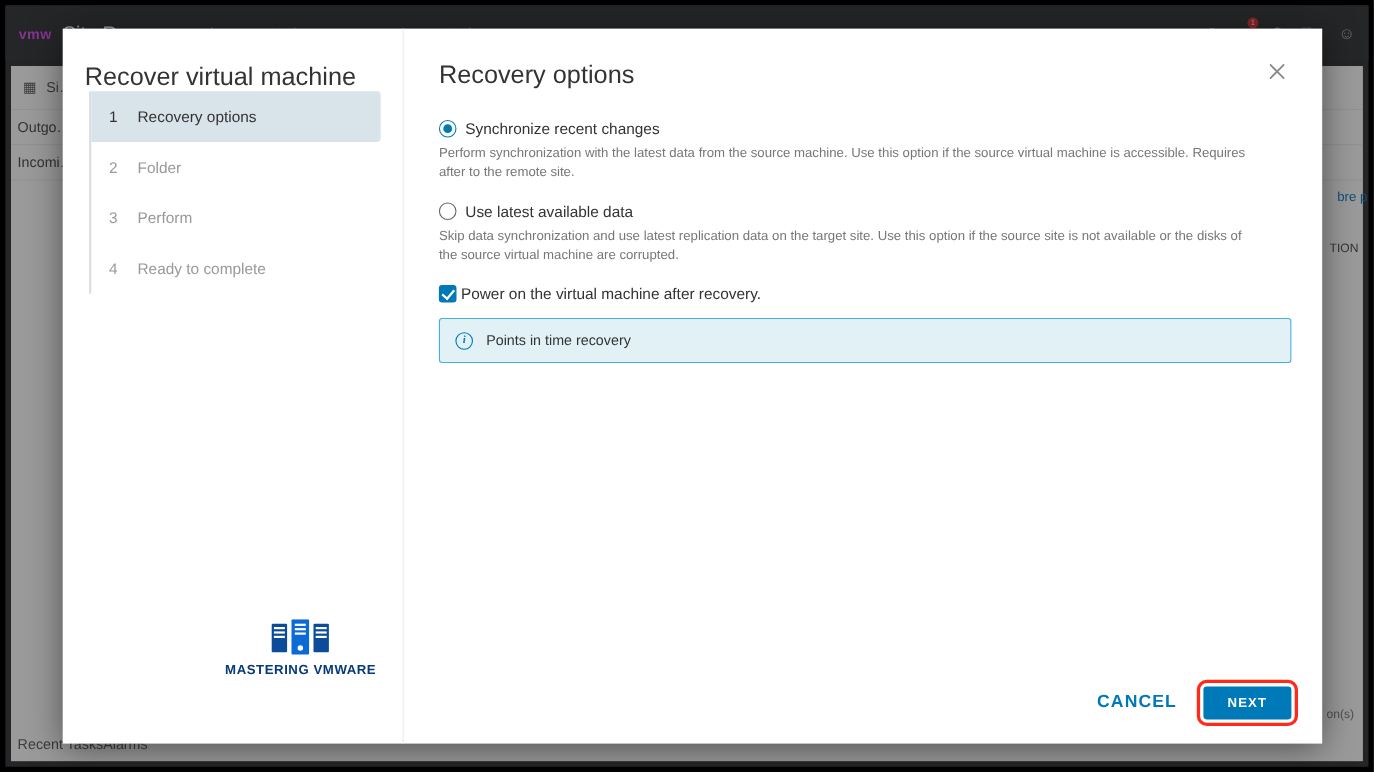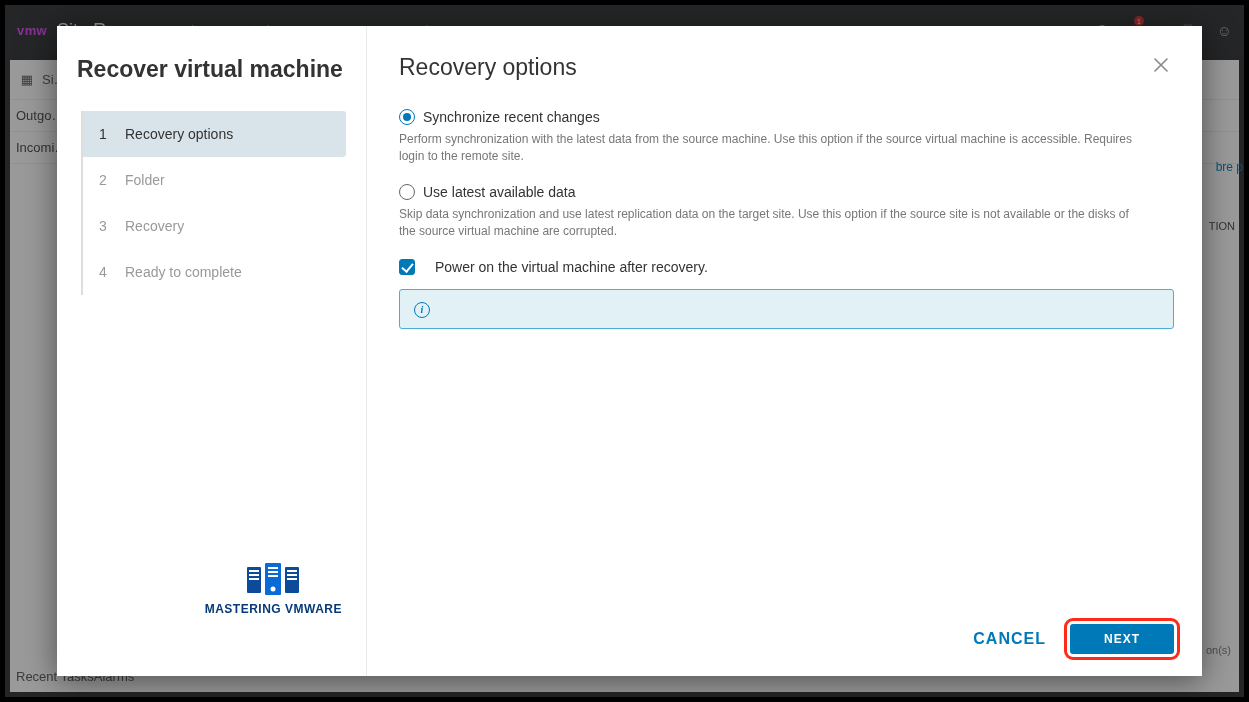--- a/index.html
+++ b/index.html
@@ -43,21 +43,21 @@
   }
   .bg-row {
     height:40px; display:flex; align-items:center; padding:0 8px;
     color:#555; border-bottom:1px solid #eee;
   }
   .bg-row .icon { width:18px; height:18px; display:inline-flex; align-items:center; justify-content:center; margin-right:6px;}
   .bg-sidebar-item { padding:8px 6px; color:#444; border-bottom:1px solid #eee;}
   .bg-footer {
     position:absolute; bottom:8px; left:6px; display:flex; color:#555; font-size:13px;
   }
-  .bg-more { position:absolute; right:-4px; top:100px; color:#0079b8; font-size:12px;}
+  .bg-more { position:absolute; right:-4px; top:112px; color:#0079b8; font-size:12px;}
   .bg-action { position:absolute; right:4px; top:160px; color:#444; font-size:11px;text-align:center;}
 
   .overlay-dim {
     position:absolute; inset:5px;
     background: rgba(30,30,30,0.45);
   }
 
   
   .modal {
     position: absolute;
@@ -71,23 +71,22 @@
   }
 
   .wizard-left {
     width: 310px;
     padding: 30px 20px 20px 20px;
     border-right: 1px solid #eaeaea;
     display:flex; flex-direction:column;
   }
   .wizard-title {
     font-size: 23px;
-    font-weight: 700;
-    color: #333;
-    margin-bottom: 28px;
+    font-weight: 400;
+    color: #333;
   }
   .wizard-steps {
     border-left: 2px solid #ddd;
     margin-left: 4px;
   }
   .wizard-step {
     display:flex;
     align-items:center;
     gap: 14px;
     height: 46px;
@@ -176,21 +175,21 @@
   .option-desc {
     font-size: 12px;
     color: #777;
     line-height: 1.45;
     margin-bottom: 18px;
     padding-left: 0px;
     max-width: 740px;
   }
 
   .checkbox-row {
-    display:flex; align-items:center; gap:20px;
+    display:flex; align-items:center; gap:4px;
     font-size:14px; color:#333;
     margin-bottom: 14px;
     cursor:pointer;
   }
   .checkbox-input {
     appearance:none;
     width:16px; height:16px;
     border-radius:3px;
     border:1px solid #0079b8;
     position:relative;
@@ -252,21 +251,21 @@
     padding: 10px 14px;
     cursor:pointer;
   }
   .btn-next {
     background:#0079b8;
     border:none;
     color:#fff;
     font-size:12px;
     font-weight:600;
     letter-spacing: 1px;
-    padding: 8px 34px;
+    padding: 8px 22px;
     cursor:pointer;
     border-radius:3px;
     outline: 3px solid #ff2a1a;
     outline-offset: 3px;
   }
 </style>
 </head>
 <body>
 
 <div class="bg-app">
@@ -309,21 +308,21 @@
       <div class="wizard-step active">
         <span class="num">1</span>
         <span>Recovery options</span>
       </div>
       <div class="wizard-step">
         <span class="num">2</span>
         <span>Folder</span>
       </div>
       <div class="wizard-step">
         <span class="num">3</span>
-        <span>Recovery</span>
+        <span>Perform</span>
       </div>
       <div class="wizard-step">
         <span class="num">4</span>
         <span>Ready to complete</span>
       </div>
     </div>
 
     <div class="watermark">
       <svg class="watermark-svg" width="56" height="34">
         <rect x="2" y="4" width="14" height="26" fill="#0b4b9a" rx="1"></rect>
@@ -351,36 +350,37 @@
         <svg width="14" height="14" viewBox="0 0 14 14">
             <path d="M1 1 L13 13 M13 1 L1 13" stroke="#888" stroke-width="1.6" stroke-linecap="round"></path>
           </svg>
       </div>
     </div>
 
     <label class="radio-row">
       <input type="radio" name="recov" class="radio-input" checked="" style="">
       <span>Synchronize recent changes</span>
     </label>
-    <div class="option-desc">Perform synchronization with the latest data from the source machine. Use this option if the source virtual machine is accessible. Requires login to the remote site.</div>
+    <div class="option-desc">Perform synchronization with the latest data from the source machine. Use this option if the source virtual machine is accessible. Requires after to the remote site.</div>
 
     <label class="radio-row">
       <input type="radio" name="recov" class="radio-input" style="">
       <span>Use latest available data</span>
     </label>
     <div class="option-desc">Skip data synchronization and use latest replication data on the target site. Use this option if the source site is not available or the disks of the source virtual machine are corrupted.</div>
 
     <label class="checkbox-row">
       <input type="checkbox" class="checkbox-input" checked="" style="">
       <span>Power on the virtual machine after recovery.</span>
     </label>
 
     <div class="info-box">
       <div class="info-icon">i</div>
       <div>
+        <div>Points in time recovery</div>
       </div>
     </div>
 
     <div class="modal-footer">
       <button class="btn-cancel">CANCEL</button>
       <button class="btn-next">NEXT</button>
     </div>
   </div>
 
 </div>

